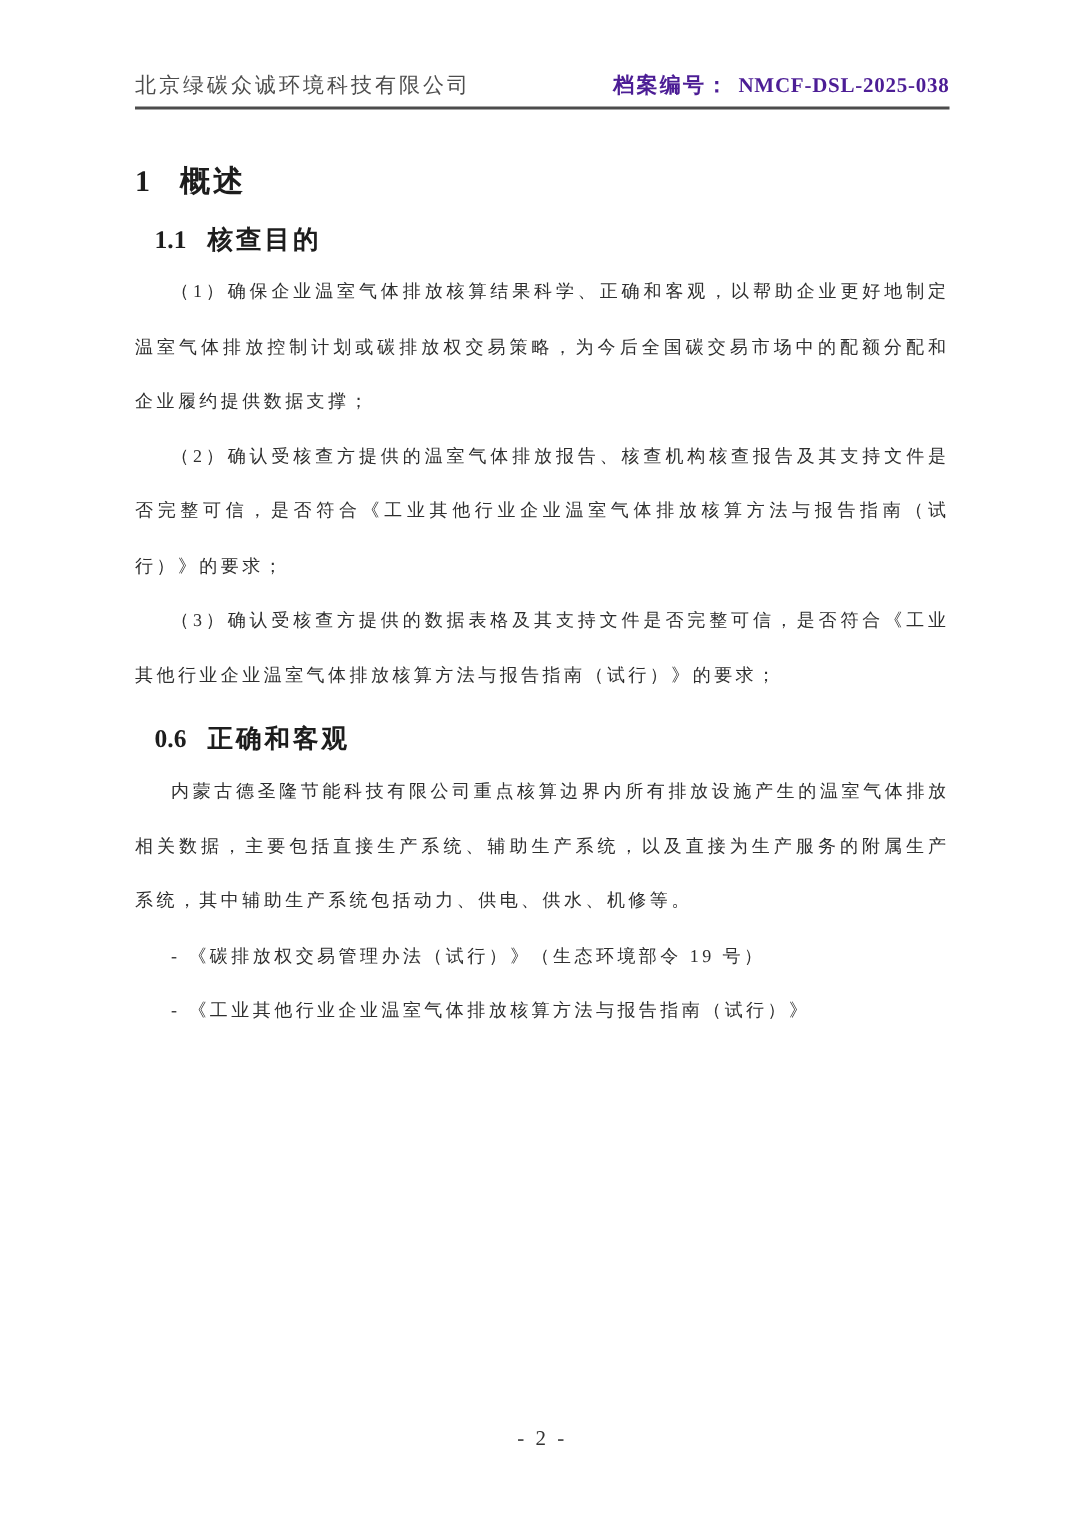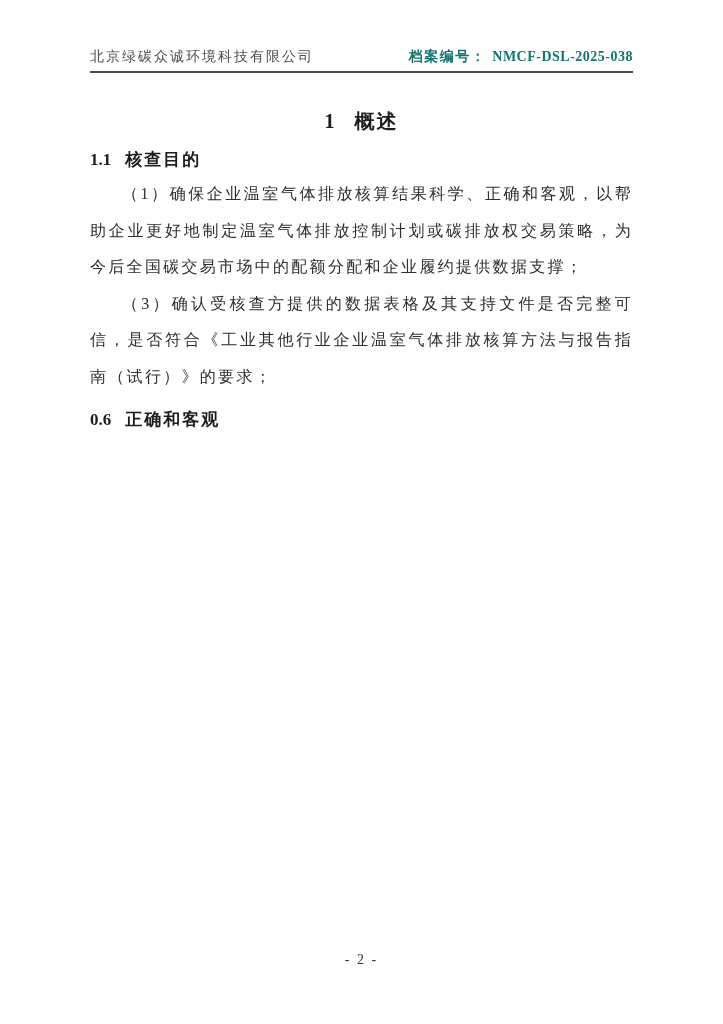--- a/index.html
+++ b/index.html
@@ -27,50 +27,49 @@
     padding-bottom: 5px;
     border-bottom: 2px solid #4c4c4c;
   }
   .company-name {
     font-size: 14px;
     color: #4d4d4d;
     letter-spacing: 2px;
   }
   .file-no {
     font-size: 14px;
-    color: #0f766e;
+    color: #4c1d95;
     font-weight: bold;
     letter-spacing: 0.5px;
   }
   .file-no .label {
     letter-spacing: 1.5px;
     margin-right: 6px;
   }
   .h1 {
     margin: 34px 0 0;
     font-size: 20px;
     line-height: 28px;
     font-weight: bold;
     color: #1d1d1d;
     letter-spacing: 2px;
-    text-align: center;
   }
   .h1 .num { margin-right: 20px; letter-spacing: 0; }
   .h2 {
-    margin: 13px 0 5px;
+    margin: 13px 13px 5px;
     font-size: 17px;
     line-height: 23px;
     font-weight: bold;
     color: #1d1d1d;
     letter-spacing: 2px;
   }
   .h2 .num { margin-right: 14px; letter-spacing: 0; }
   .para {
     margin: 0;
-    font-size: 16px;
+    font-size: 12px;
     line-height: 36.5px;
     letter-spacing: 2.3px;
     text-align: justify;
     text-indent: 2em;
     color: #2e2e2e;
   }
   .doc-footer {
     position: absolute;
     left: 0;
     right: 0;
@@ -94,24 +93,28 @@
   </div>
 
   <div class="h1">
     <span class="num">1</span><span>概述</span>
   </div>
 
   <div class="h2">
     <span class="num">1.1</span><span>核查目的</span>
   </div>
   <p class="para">（1）确保企业温室气体排放核算结果科学、正确和客观，以帮助企业更好地制定温室气体排放控制计划或碳排放权交易策略，为今后全国碳交易市场中的配额分配和企业履约提供数据支撑；</p>
+  <p class="para">（2）确认受核查方提供的温室气体排放报告、核查机构核查报告及其支持文件是否完整可信，是否符合《工业其他行业企业温室气体排放核算方法与报告指南（试行）》的要求；</p>
   <p class="para">（3）确认受核查方提供的数据表格及其支持文件是否完整可信，是否符合《工业其他行业企业温室气体排放核算方法与报告指南（试行）》的要求；</p>
 
   <div class="h2">
     <span class="num">0.6</span><span>正确和客观</span>
   </div>
+  <p class="para">内蒙古德圣隆节能科技有限公司重点核算边界内所有排放设施产生的温室气体排放相关数据，主要包括直接生产系统、辅助生产系统，以及直接为生产服务的附属生产系统，其中辅助生产系统包括动力、供电、供水、机修等。</p>
 
+  <p class="para">- 《碳排放权交易管理办法（试行）》（生态环境部令 19 号）</p>
+  <p class="para">- 《工业其他行业企业温室气体排放核算方法与报告指南（试行）》</p>
 
   <div class="doc-footer">
     <span>- 2 -</span>
   </div>
 
 </div>
 
 </body></html>

